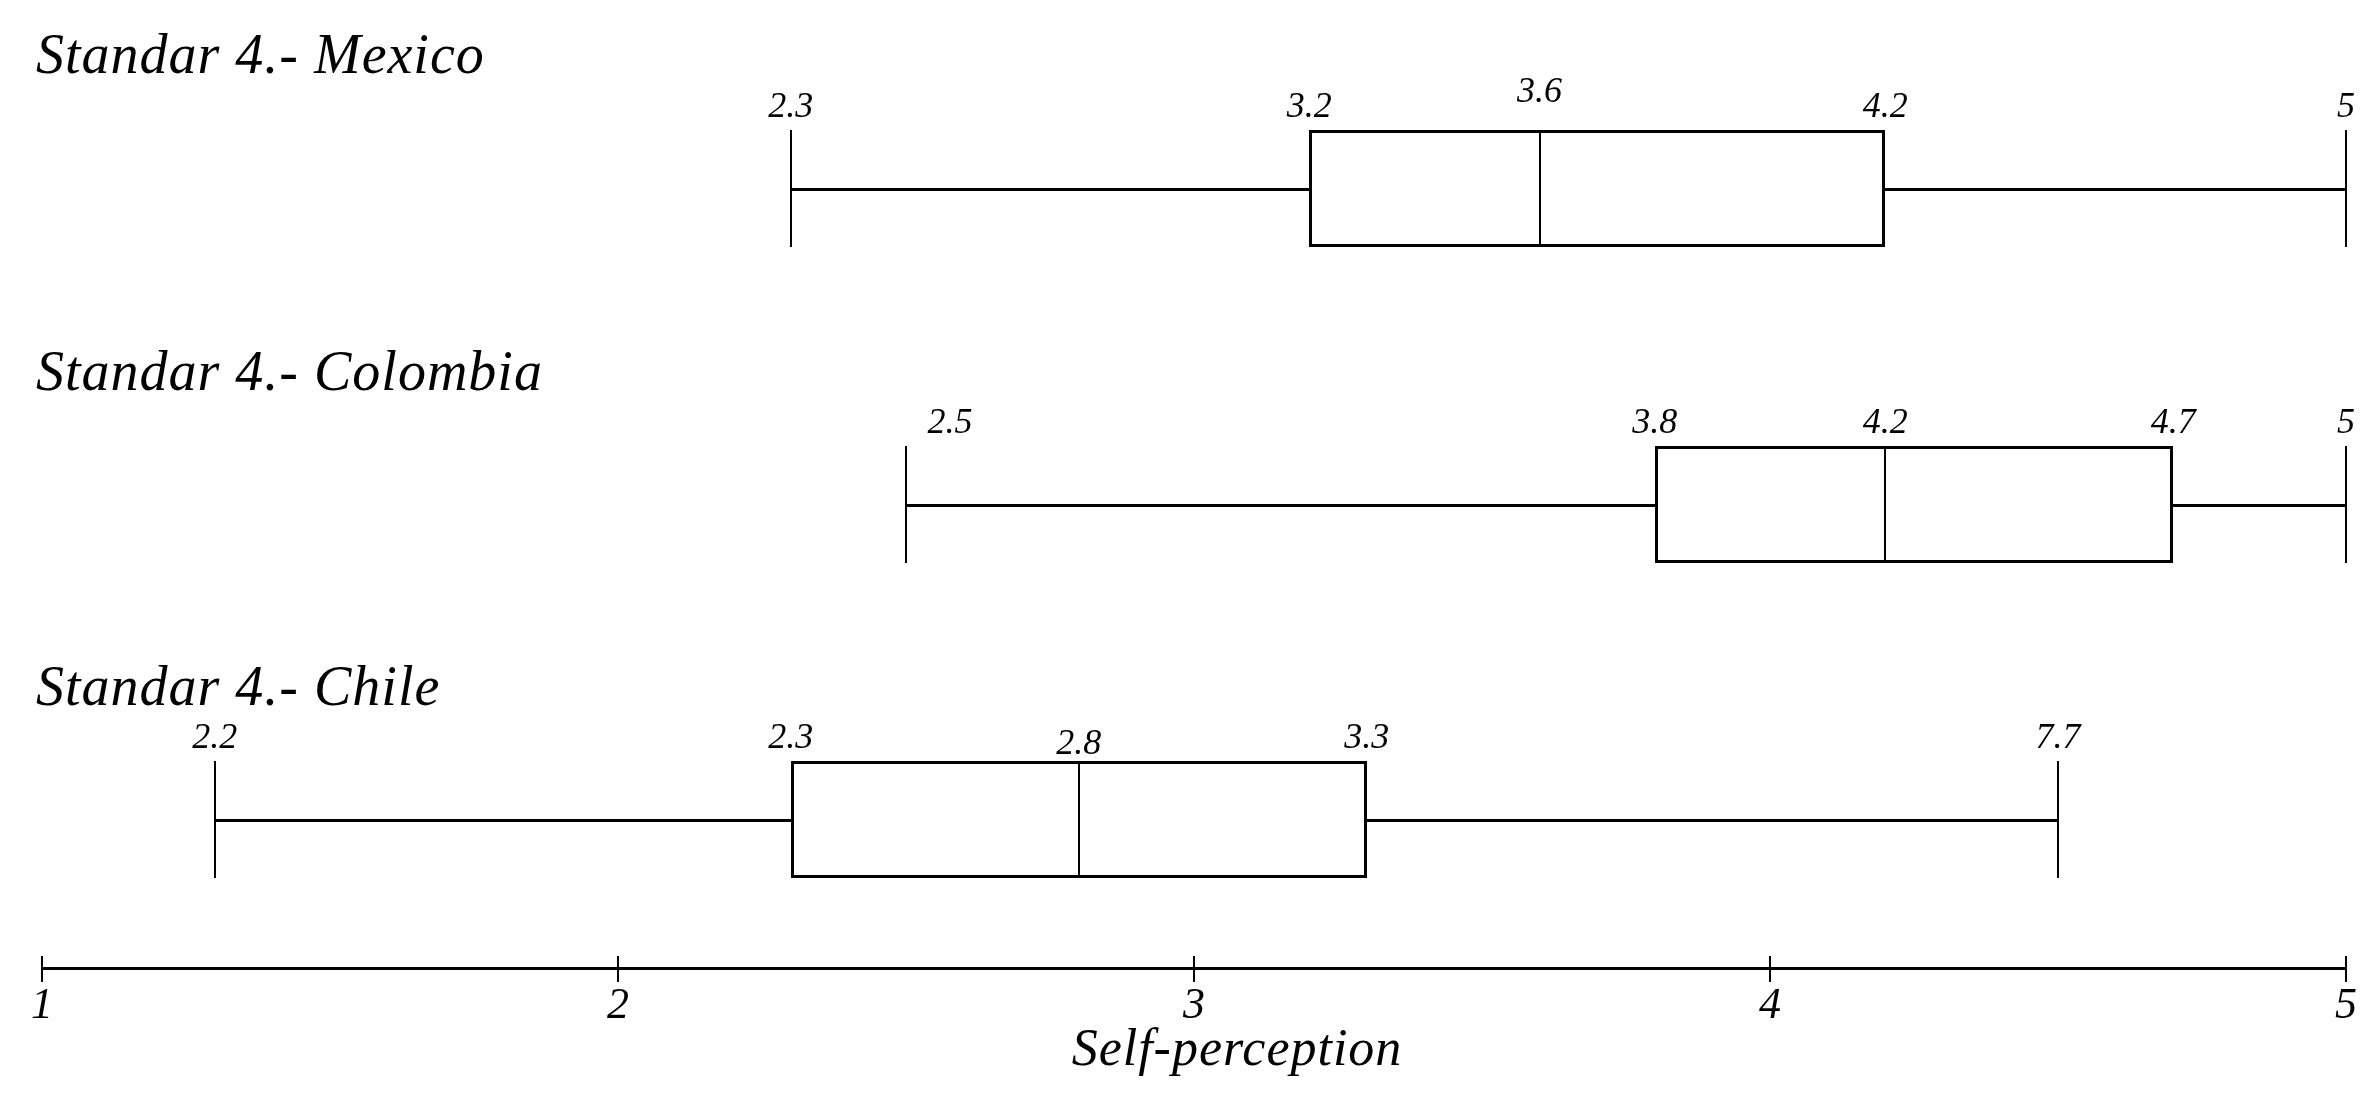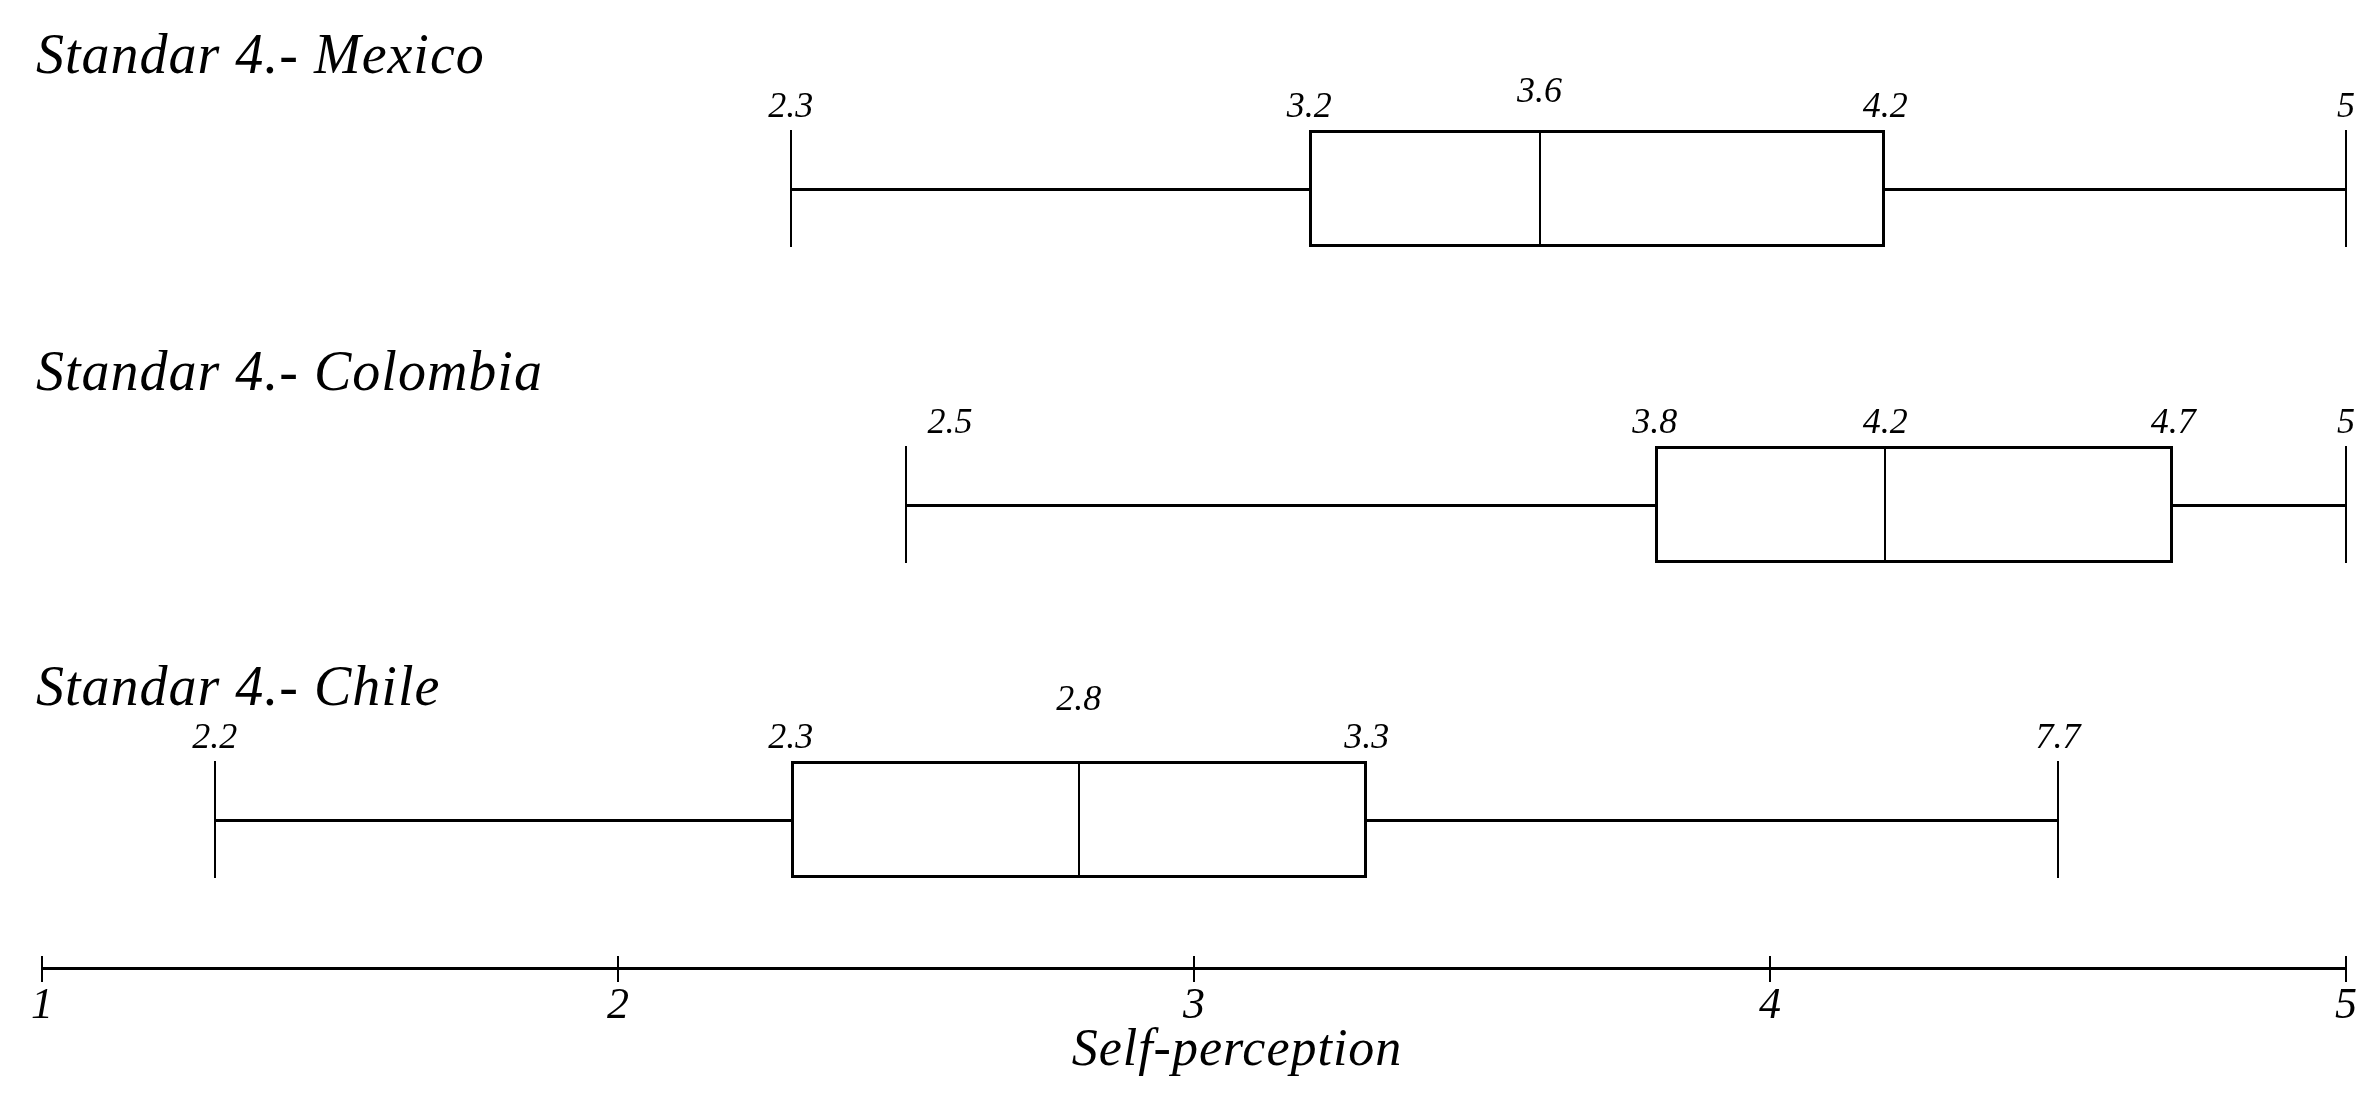--- a/index.html
+++ b/index.html
@@ -83,21 +83,21 @@
     <div class="vlabel" style="left: 2346px; top: 403px;">5</div>
     <div class="line" style="left: 905px; top: 446px; width: 2px; height: 117px;"></div>
     <div class="line" style="left: 2345px; top: 446px; width: 2px; height: 117px;"></div>
     <div class="line" style="left: 906px; top: 503.5px; width: 748.8px; height: 3px;"></div>
     <div class="line" style="left: 2173.2px; top: 503.5px; width: 172.8px; height: 3px;"></div>
     <div class="iqr-box" style="left: 1654.8px; top: 446px; width: 518.4px; height: 117px;"></div>
     <div class="line" style="left: 1884.2px; top: 449px; width: 2px; height: 111px;"></div>
     <div class="series-title" style="left: 36px; top: 658px;">Standar 4.- Chile</div>
     <div class="vlabel" style="left: 214.8px; top: 718px;">2.2</div>
     <div class="vlabel" style="left: 790.8px; top: 718px;">2.3</div>
-    <div class="vlabel" style="left: 1078.8px; top: 680px; text-align: center;">2.8</div>
+    <div class="vlabel" style="left: 1078.8px; top: 724px; text-align: center;">2.8</div>
     <div class="vlabel" style="left: 1366.8px; top: 718px;">3.3</div>
     <div class="vlabel" style="left: 2058px; top: 718px;">7.7</div>
     <div class="line" style="left: 213.8px; top: 761px; width: 2px; height: 117px;"></div>
     <div class="line" style="left: 2057px; top: 761px; width: 2px; height: 117px;"></div>
     <div class="line" style="left: 214.8px; top: 818.5px; width: 576px; height: 3px;"></div>
     <div class="line" style="left: 1366.8px; top: 818.5px; width: 691.2px; height: 3px;"></div>
     <div class="iqr-box" style="left: 790.8px; top: 761px; width: 576px; height: 117px;"></div>
     <div class="line" style="left: 1077.8px; top: 764px; width: 2px; height: 111px;"></div>
     <div class="line" style="left: 42px; top: 967px; width: 2304px; height: 3px;"></div>
     <div class="line" style="left: 41px; top: 956px; width: 2px; height: 26px;"></div>

